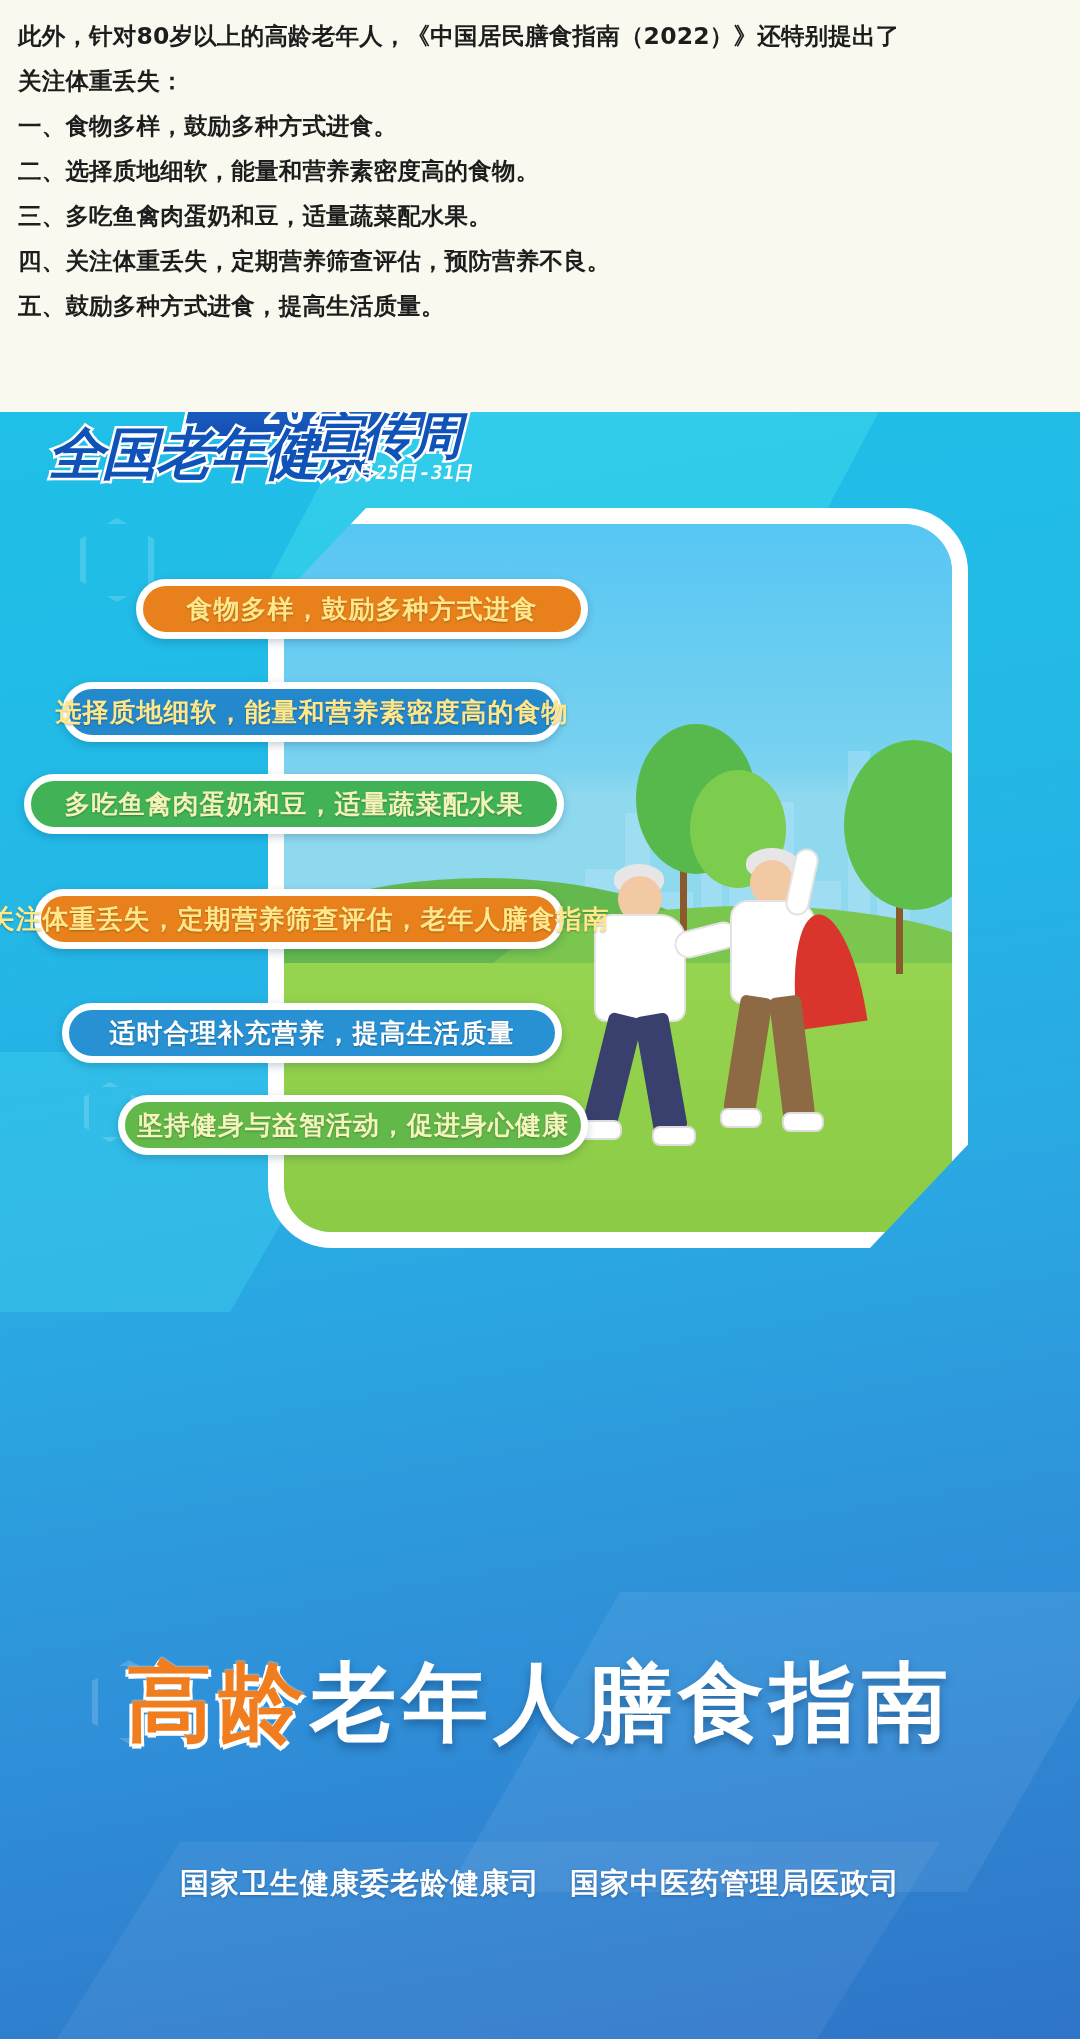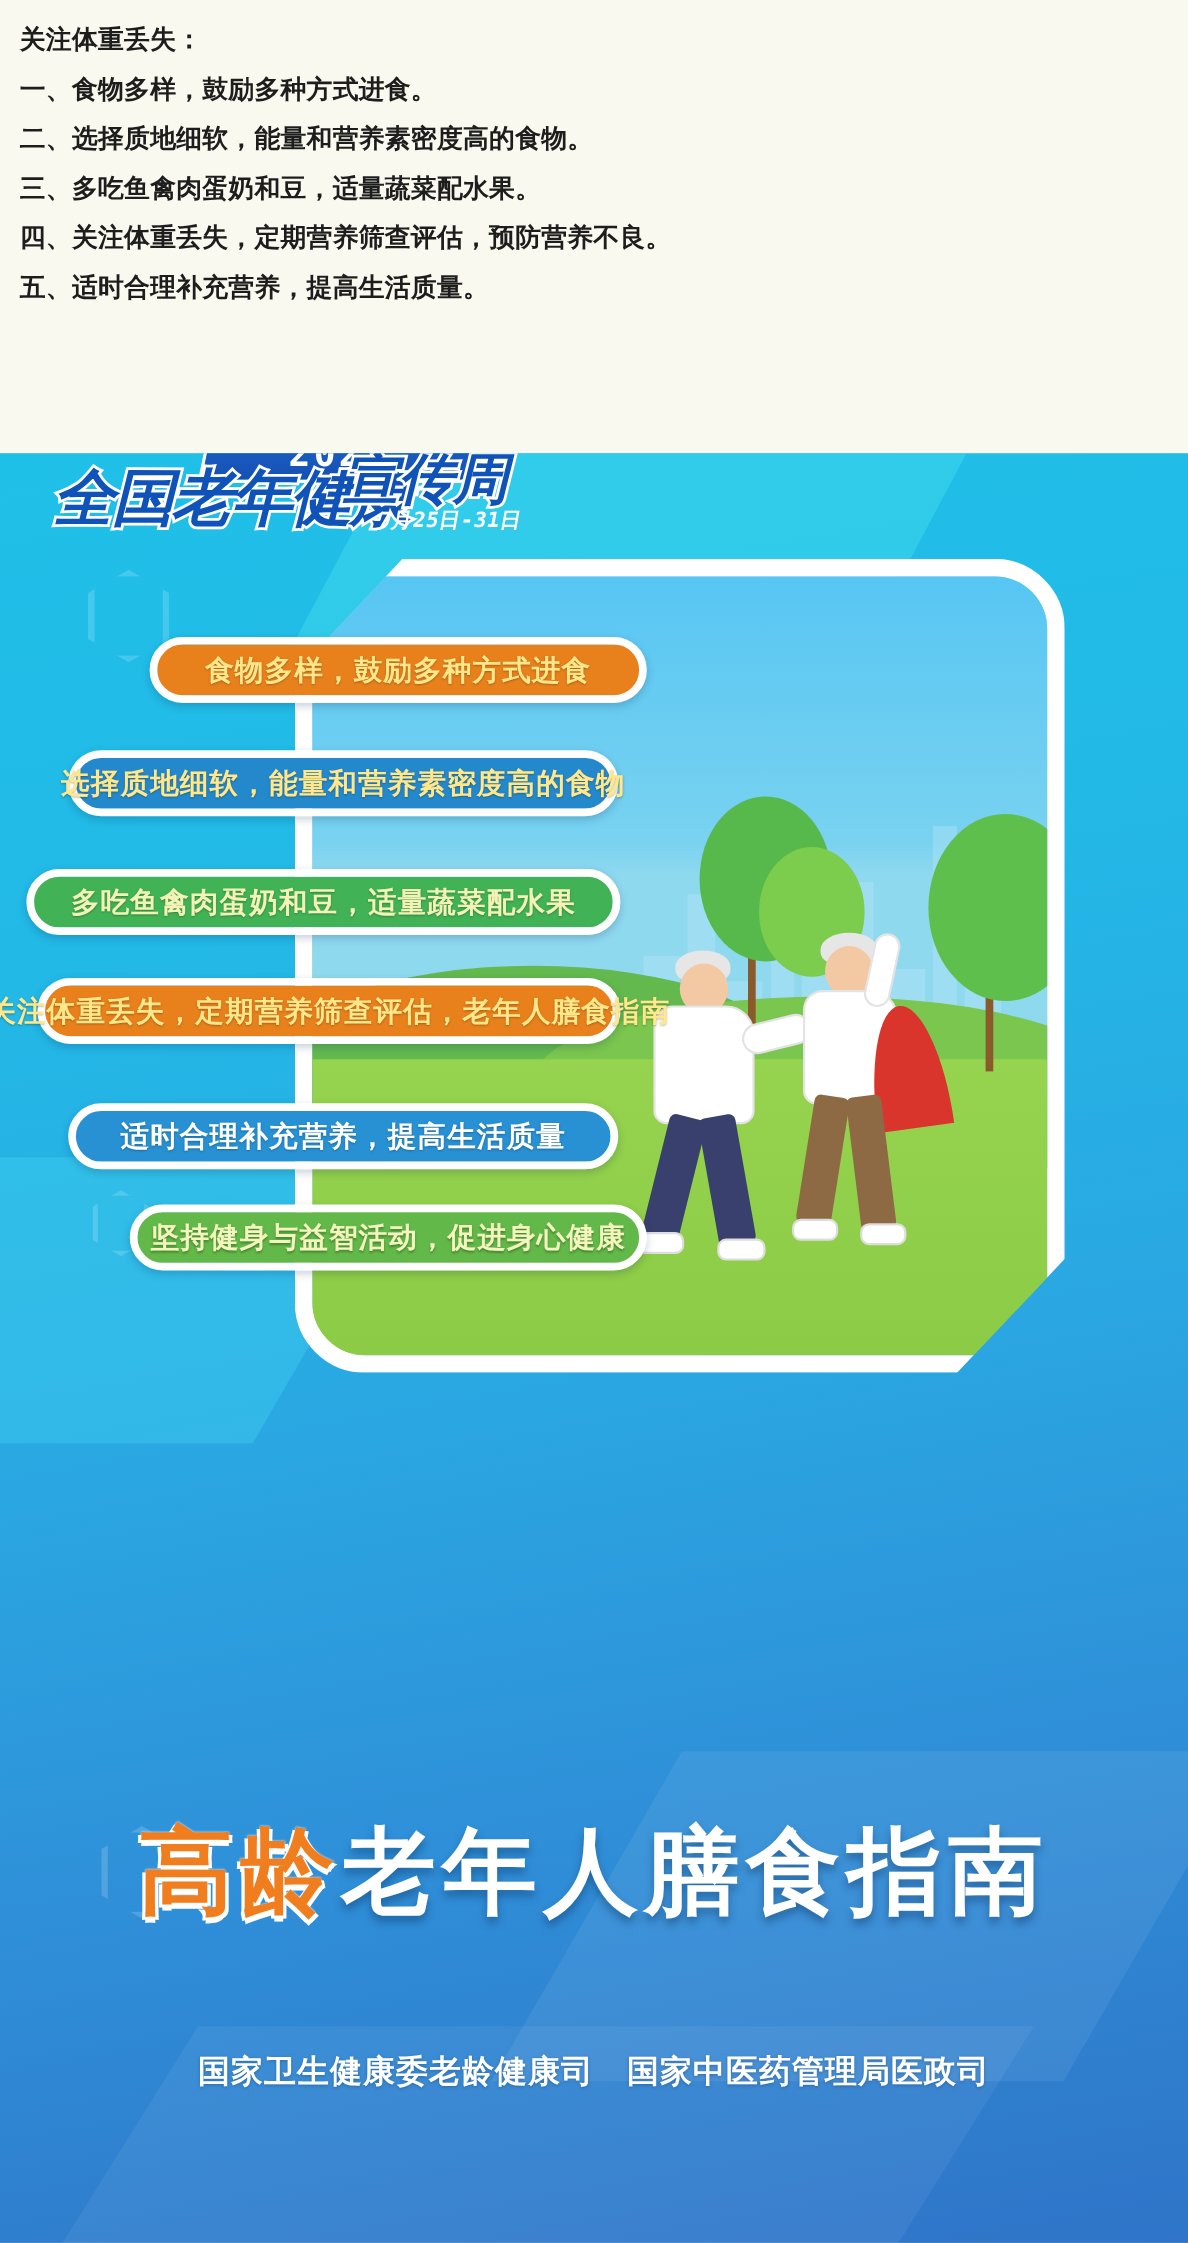--- a/index.html
+++ b/index.html
@@ -138,21 +138,21 @@
   .pill span {
     font-family:"DejaVu Sans","Liberation Sans",sans-serif;
     font-weight:700; font-size:26px; letter-spacing:1px;
     white-space:nowrap;
     text-shadow:0 1px 2px rgba(0,0,0,0.28);
   }
   .pill.p1 { left:136px; top:167px; width:452px; background:linear-gradient(100deg,#e2700f 0%,#e8811c 55%,#f08c26 100%); }
   .pill.p1 span { color:#ffe78a; }
   .pill.p2 { left:62px;  top:270px; width:500px; background:linear-gradient(100deg,#1e7fc4 0%,#2489cc 55%,#2b93d4 100%); }
   .pill.p2 span { color:#ffe78a; }
-  .pill.p3 { left:24px;  top:378px; width:540px; background:linear-gradient(100deg,#36a84f 0%,#41b356 55%,#4cbc5e 100%); }
+  .pill.p3 { left:24px;  top:362px; width:540px; background:linear-gradient(100deg,#36a84f 0%,#41b356 55%,#4cbc5e 100%); }
   .pill.p3 span { color:#f4f3b6; }
   .pill.p4 { left:34px;  top:477px; width:530px; background:linear-gradient(100deg,#e2700f 0%,#e8811c 55%,#ef8c26 100%); }
   .pill.p4 span { color:#ffe78a; }
   .pill.p5 { left:62px;  top:580px; width:500px; background:linear-gradient(100deg,#1e86cb 0%,#2791d4 55%,#2f9bdc 100%); }
   .pill.p5 span { color:#ffffff; }
   .pill.p6 { left:118px; top:683px; width:470px; background:linear-gradient(100deg,#53ab3f 0%,#62b848 55%,#6fc350 100%); }
   .pill.p6 span { color:#f3f5bd; }
 
   
   .bigtitle {
@@ -177,26 +177,27 @@
     letter-spacing:1px; white-space:nowrap;
     text-shadow:0 1px 3px rgba(0,30,70,0.3);
   }
 </style>
 </head>
 <body>
 
 <div class="page">
 
   <section class="article">
+    <p class="lead">此外，针对80岁以上的高龄老年人，《中国居民膳食指南（2022）》还特别提出了</p>
     <p>关注体重丢失：</p>
     <p>一、食物多样，鼓励多种方式进食。</p>
     <p>二、选择质地细软，能量和营养素密度高的食物。</p>
     <p>三、多吃鱼禽肉蛋奶和豆，适量蔬菜配水果。</p>
     <p>四、关注体重丢失，定期营养筛查评估，预防营养不良。</p>
-    <p>五、适时合理补充营养，提高生活质量。</p>
+    <p>五、鼓励多种方式进食，提高生活质量。</p>
   </section>
 
   <section class="poster">
 
     <div class="wedge w1"></div>
     <div class="wedge w2"></div>
     <div class="wedge w3"></div>
     <div class="wedge w4"></div>
 
     <div class="hexo h1"></div>

